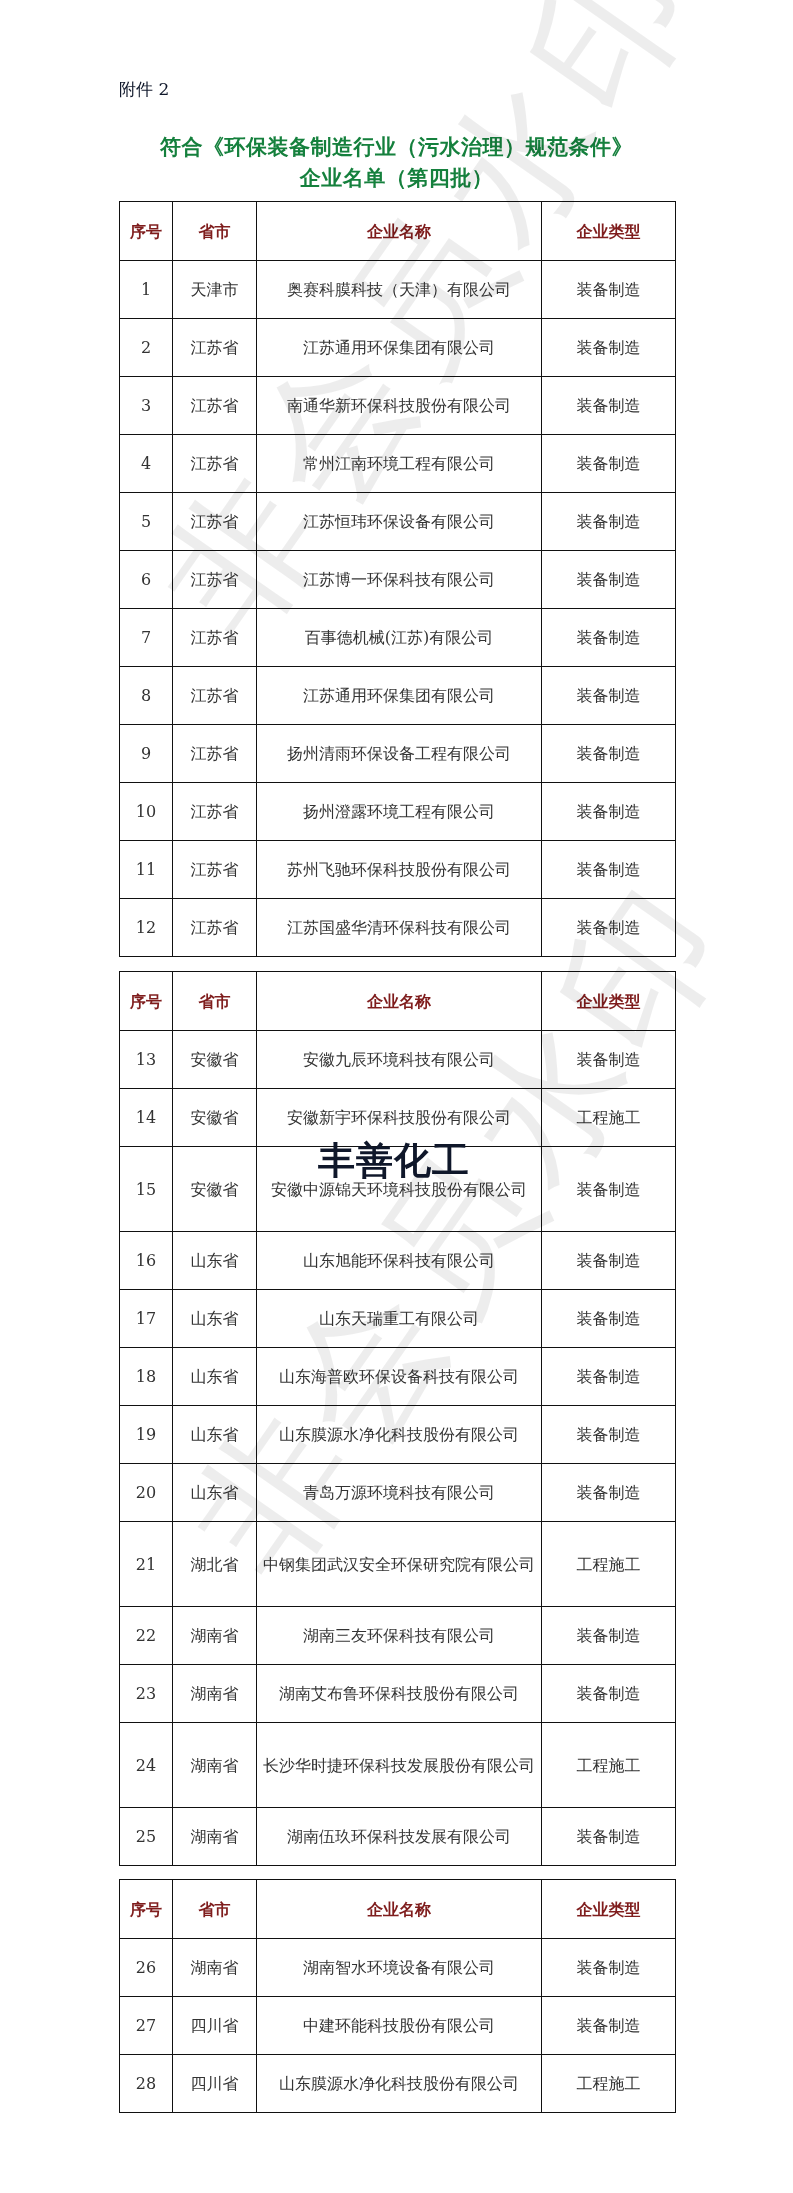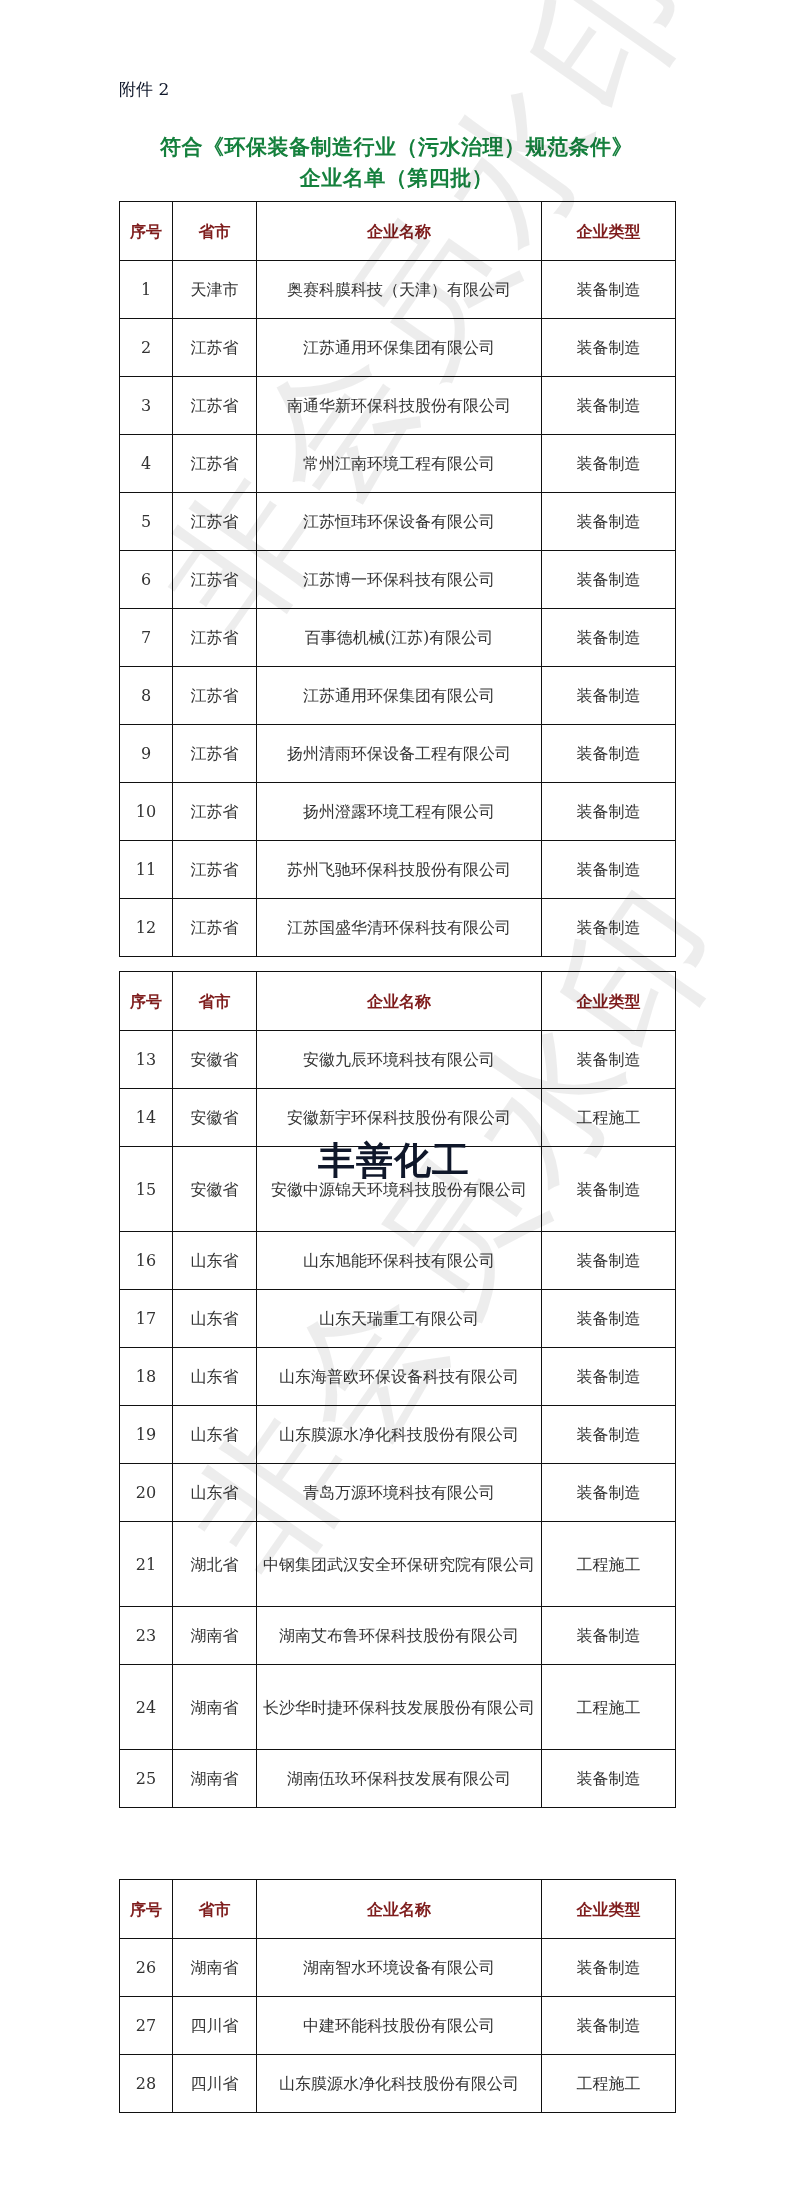--- a/index.html
+++ b/index.html
@@ -179,20 +179,26 @@
         <td>青岛万源环境科技有限公司</td>
         <td>装备制造</td>
       </tr>
   <tr class="tall">
         <td>21</td>
         <td>湖北省</td>
         <td>中钢集团武汉安全环保研究院有限公司</td>
         <td>工程施工</td>
       </tr>
   <tr class="r">
+        <td>22</td>
+        <td>湖南省</td>
+        <td>湖南三友环保科技有限公司</td>
+        <td>装备制造</td>
+      </tr>
+  <tr class="r">
         <td>23</td>
         <td>湖南省</td>
         <td>湖南艾布鲁环保科技股份有限公司</td>
         <td>装备制造</td>
       </tr>
   <tr class="tall">
         <td>24</td>
         <td>湖南省</td>
         <td>长沙华时捷环保科技发展股份有限公司</td>
         <td>工程施工</td>

